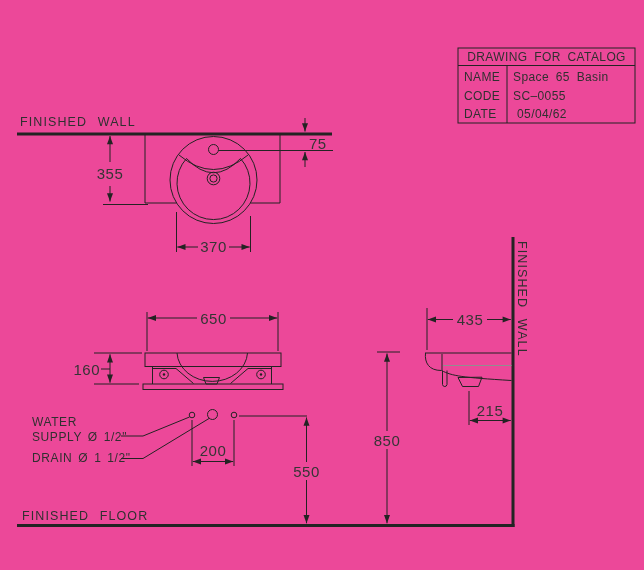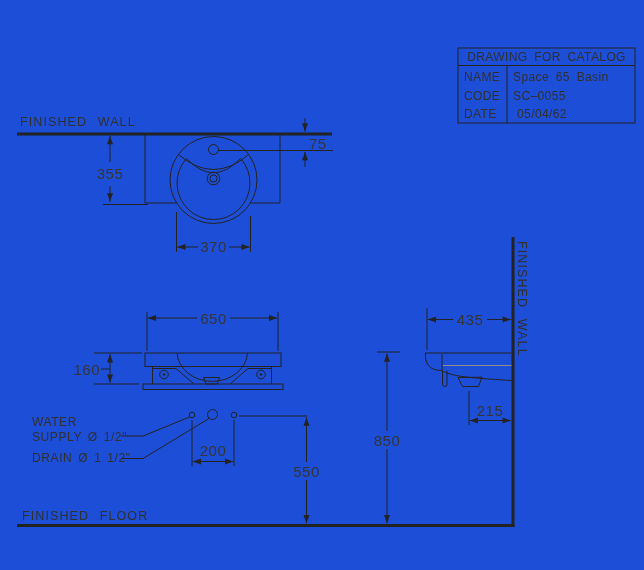--- a/index.html
+++ b/index.html
@@ -1,16 +1,16 @@
 <!DOCTYPE html>
 <html><head>
 <meta charset="utf-8">
 <style>
   html,body{margin:0;padding:0;background:#ffffff;}
-  #stage{position:relative;width:644px;height:570px;background:#1d4ed8;overflow:hidden;}
+  #stage{position:relative;width:644px;height:570px;background:#ec4899;overflow:hidden;}
   svg{position:absolute;left:0;top:0;}
   svg line, svg path, svg rect, svg circle{stroke:#232323;fill:none;stroke-width:1;}
   .thick{stroke-width:3;}
   .grayline{stroke:#8f8f8f;}
   .filld{fill:#232323;stroke:none;}
   text{fill:#303030;stroke:none;font-family:"Liberation Sans", sans-serif;}
   .lbl{font-size:12.5px;letter-spacing:1.1px;word-spacing:6px;}
   .lbl2{font-size:12px;letter-spacing:0.6px;word-spacing:2px;}
   .dim{font-size:15px;letter-spacing:0.5px;fill:#353535;}
   .tbl{font-size:12px;letter-spacing:0.4px;word-spacing:3px;}

